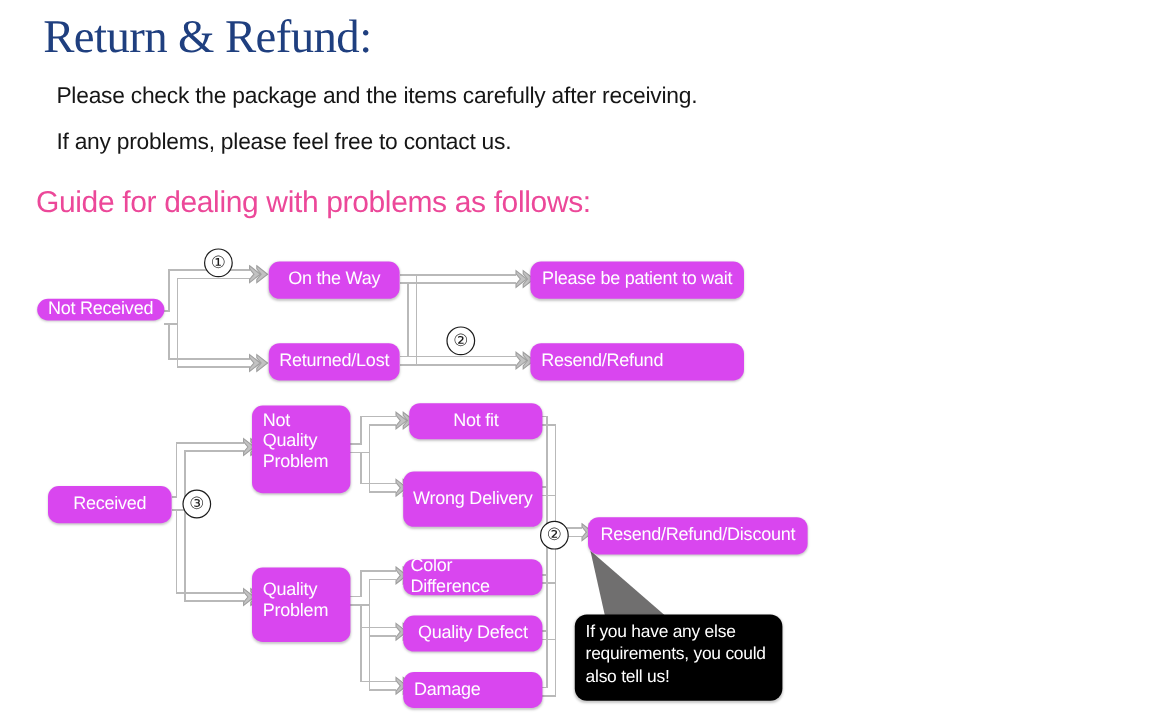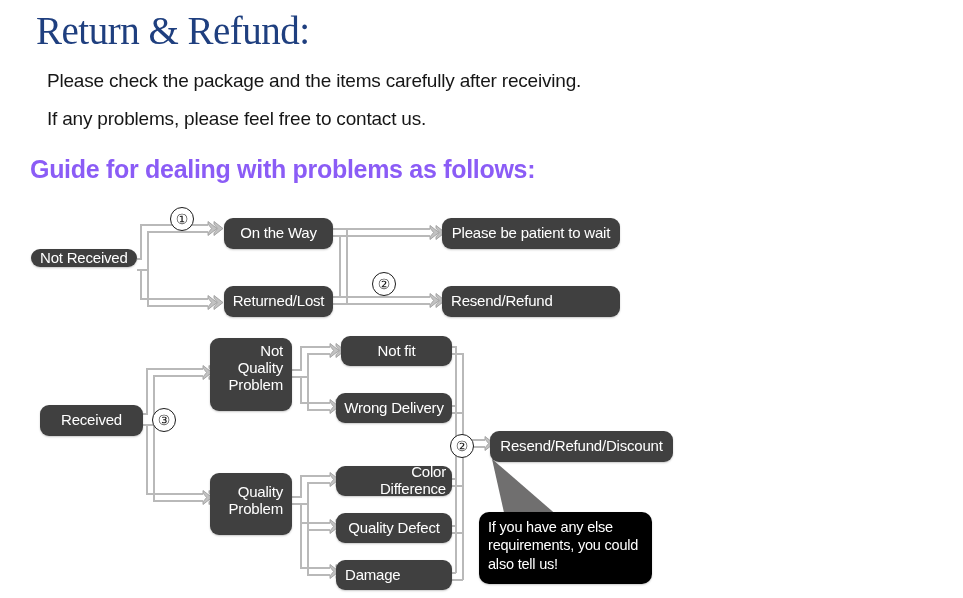--- a/index.html
+++ b/index.html
@@ -39,57 +39,55 @@
     white-space: nowrap;
     letter-spacing: -0.2px;
   }
   #intro-1 { left: 47px; top: 70px; }
   #intro-2 { left: 47px; top: 108px; }
   #guide {
     position: absolute;
     left: 30px;
     top: 155px;
     font-size: 25px;
-    color: #8b5cf6;
+    color: #ec4899;
     white-space: nowrap;
     letter-spacing: -0.3px;
-    font-weight: bold;
   }
 
   
   #chart {
     position: absolute;
     left: 0;
     top: 0;
     width: 963px;
     height: 598px;
   }
   #wires {
     position: absolute;
     left: 0; top: 0;
     width: 963px; height: 598px;
     pointer-events: none;
   }
 
   
   .node {
     position: absolute;
-    background: #404040;
+    background: #d946ef;
     color: #ffffff;
     border-radius: 9px;
     box-sizing: border-box;
     display: flex;
     align-items: center;
     font-size: 15px;
     letter-spacing: -0.2px;
     line-height: 1.12;
     padding: 0 9px;
     box-shadow: 0 1px 2px rgba(0,0,0,0.22);
     z-index: 3;
-    text-align: right;
   }
   .node.center { justify-content: center; padding: 0 6px; }
   .node.multiline {
     display: block;
     padding: 5px 9px;
   }
 
   
   .marker {
     position: absolute;
@@ -260,21 +258,21 @@
 
     <div class="node multiline" style="left:210px; top:473px; width:82px; height:62px; padding-top:11px;">
       <div>Quality</div>
       <div>Problem</div>
     </div>
 
     <div class="node center" style="left:341px; top:336px; width:111px; height:30px;">
       <span>Not fit</span>
     </div>
 
-    <div class="node center" style="left:336px; top:393px; width:116px; height:30px;">
+    <div class="node center" style="left:336px; top:393px; width:116px; height:46px;">
       <span>Wrong Delivery</span>
     </div>
 
     <div class="node center" style="left:336px; top:466px; width:116px; height:30px;">
       <span>Color Difference</span>
     </div>
 
     <div class="node center" style="left:336px; top:513px; width:116px; height:30px;">
       <span>Quality Defect</span>
     </div>

